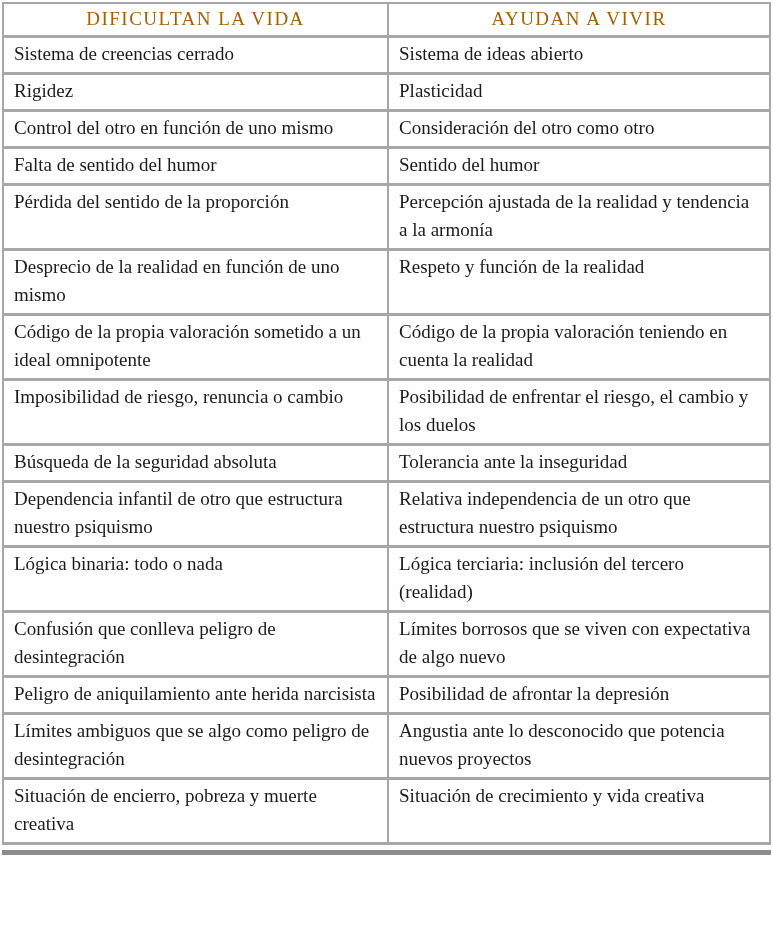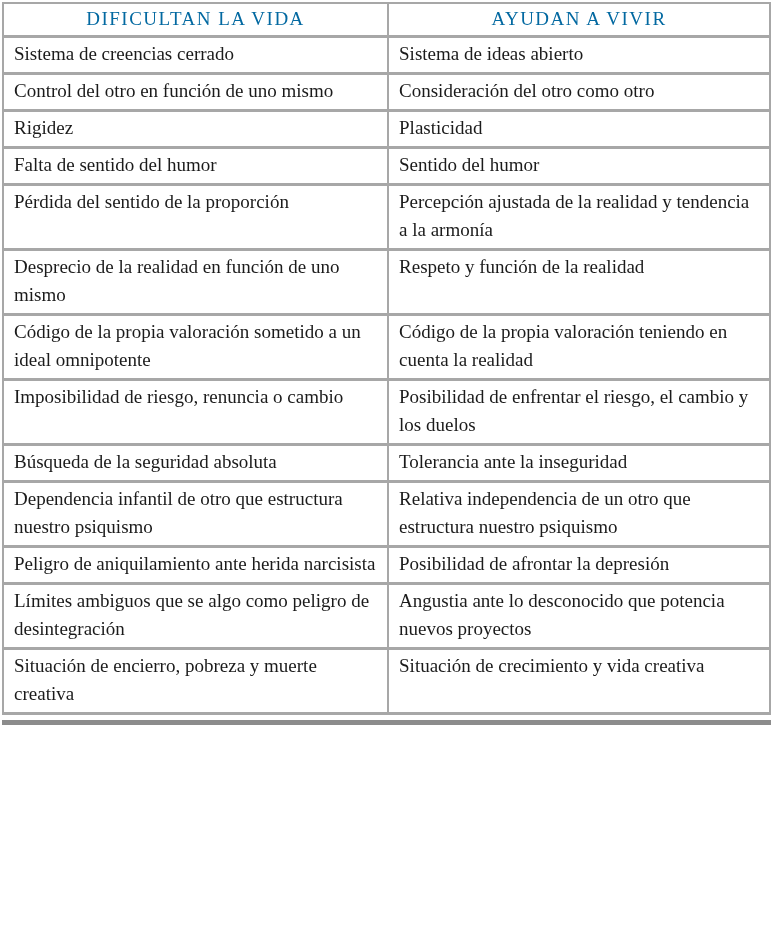--- a/index.html
+++ b/index.html
@@ -20,21 +20,21 @@
   table.comparison {
     width: 100%;
     border-collapse: collapse;
     border: 2px solid #8c8c8c;
     table-layout: fixed;
   }
   col.col-left  { width: 50.2%; }
   col.col-right { width: 49.8%; }
   th {
     font-weight: normal;
-    color: #0369a1;
+    color: #a16207;
     font-size: 19px;
     letter-spacing: 1.5px;
     text-align: center;
     padding: 4px 6px 5px 6px;
     border: 2px solid #a7a7a7;
     border-bottom-width: 3px;
   }
   td {
     font-size: 19px;
     color: #1b1b1b;
@@ -66,26 +66,26 @@
         <th>DIFICULTAN LA VIDA</th>
         <th>AYUDAN A VIVIR</th>
       </tr>
     </thead>
     <tbody>
         <tr>
           <td>Sistema de creencias cerrado</td>
           <td>Sistema de ideas abierto</td>
         </tr>
         <tr>
+          <td>Rigidez</td>
+          <td>Plasticidad</td>
+        </tr>
+        <tr>
           <td>Control del otro en función de uno mismo</td>
           <td>Consideración del otro como otro</td>
-        </tr>
-        <tr>
-          <td>Rigidez</td>
-          <td>Plasticidad</td>
         </tr>
         <tr>
           <td>Falta de sentido del humor</td>
           <td>Sentido del humor</td>
         </tr>
         <tr>
           <td>Pérdida del sentido de la proporción</td>
           <td>Percepción ajustada de la realidad y tendencia a la armonía</td>
         </tr>
         <tr>
@@ -102,20 +102,28 @@
         </tr>
         <tr>
           <td>Búsqueda de la seguridad absoluta</td>
           <td>Tolerancia ante la inseguridad</td>
         </tr>
         <tr>
           <td>Dependencia infantil de otro que estructura nuestro psiquismo</td>
           <td>Relativa independencia de un otro que estructura nuestro psiquismo</td>
         </tr>
         <tr>
+          <td>Lógica binaria: todo o nada</td>
+          <td>Lógica terciaria: inclusión del tercero (realidad)</td>
+        </tr>
+        <tr>
+          <td>Confusión que conlleva peligro de desintegración</td>
+          <td>Límites borrosos que se viven con expectativa de algo nuevo</td>
+        </tr>
+        <tr>
           <td>Peligro de aniquilamiento ante herida narcisista</td>
           <td>Posibilidad de afrontar la depresión</td>
         </tr>
         <tr>
           <td>Límites ambiguos que se algo como peligro de desintegración</td>
           <td>Angustia ante lo desconocido que potencia nuevos proyectos</td>
         </tr>
         <tr>
           <td>Situación de encierro, pobreza y muerte creativa</td>
           <td>Situación de crecimiento y vida creativa</td>

